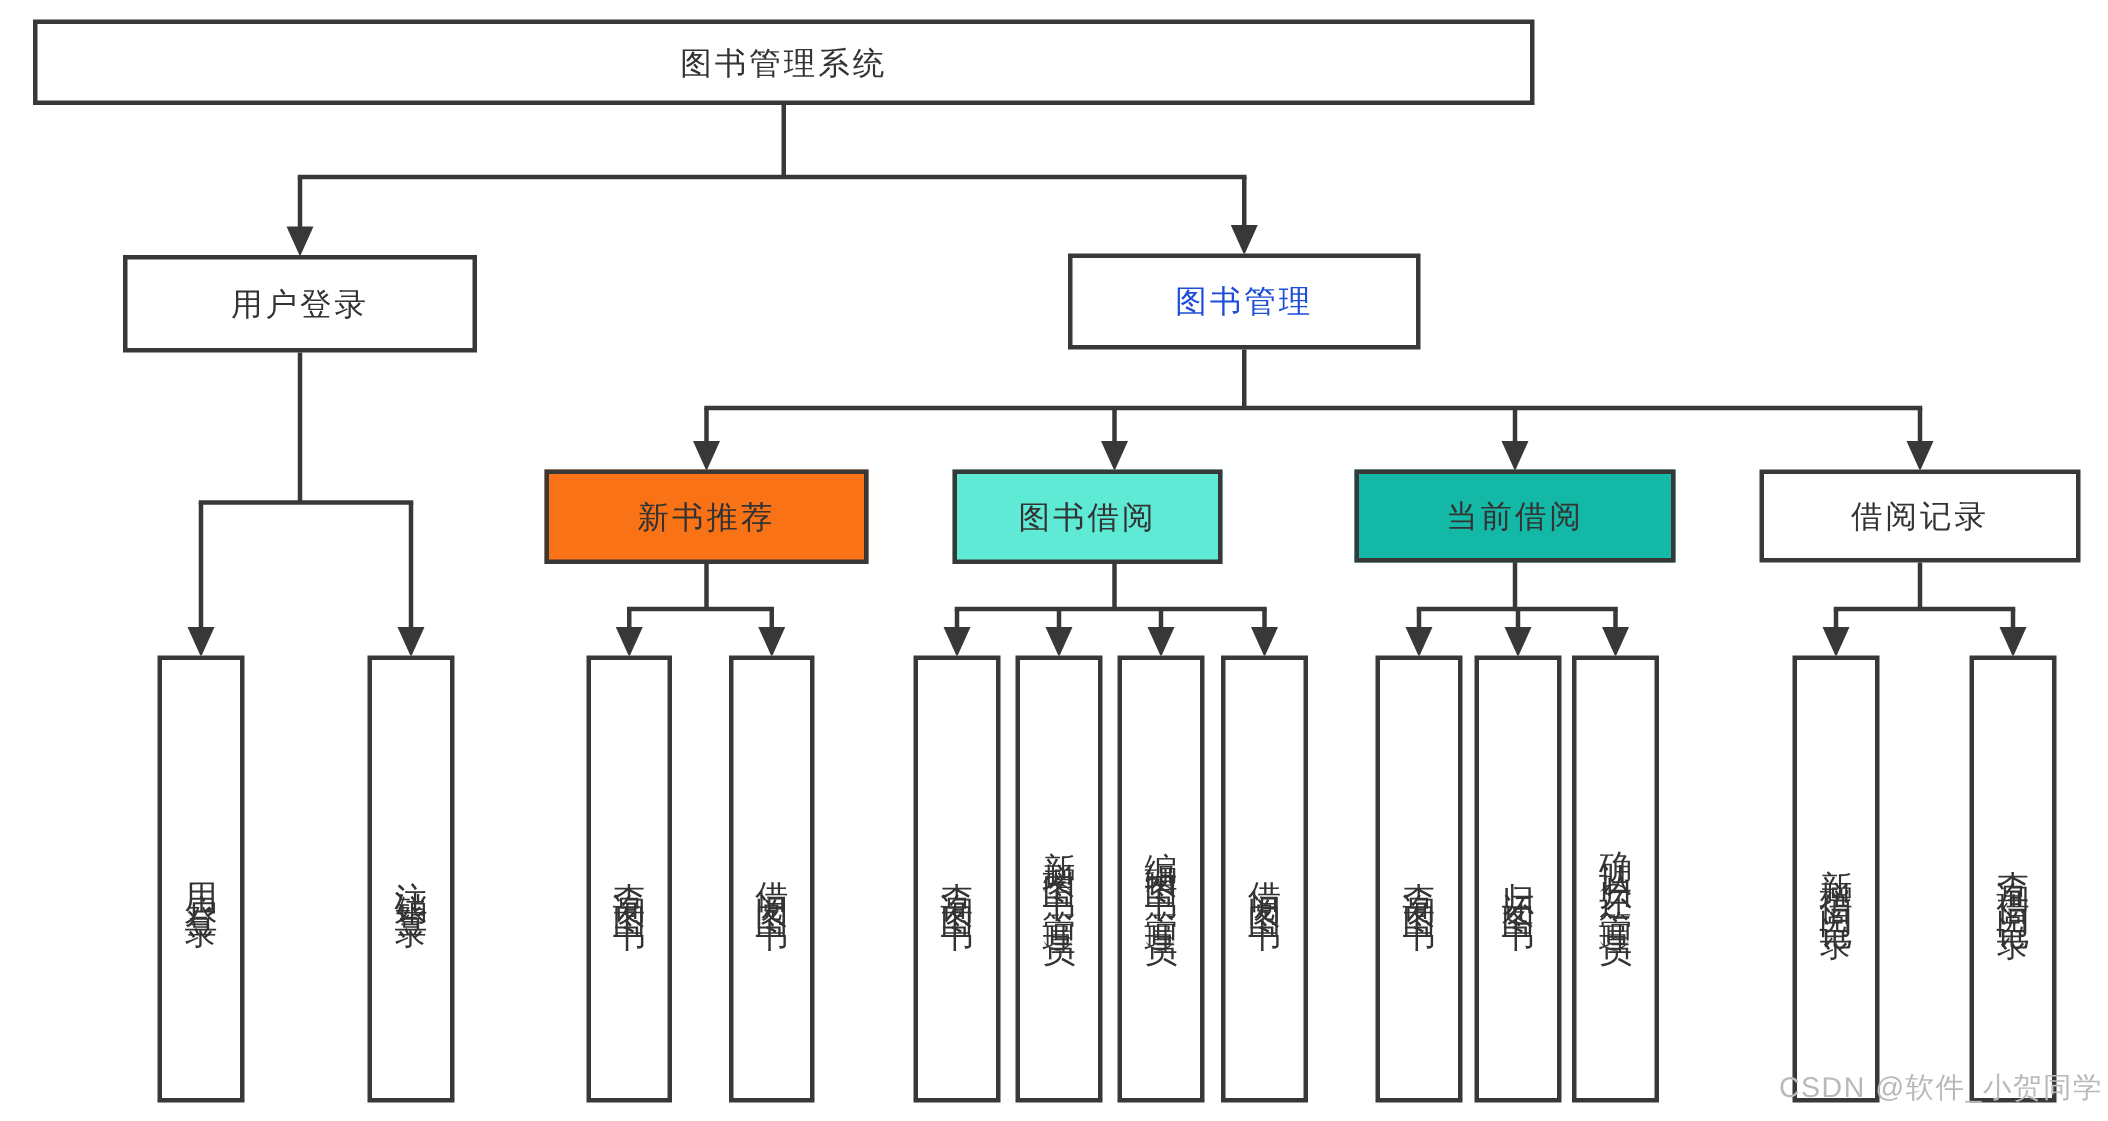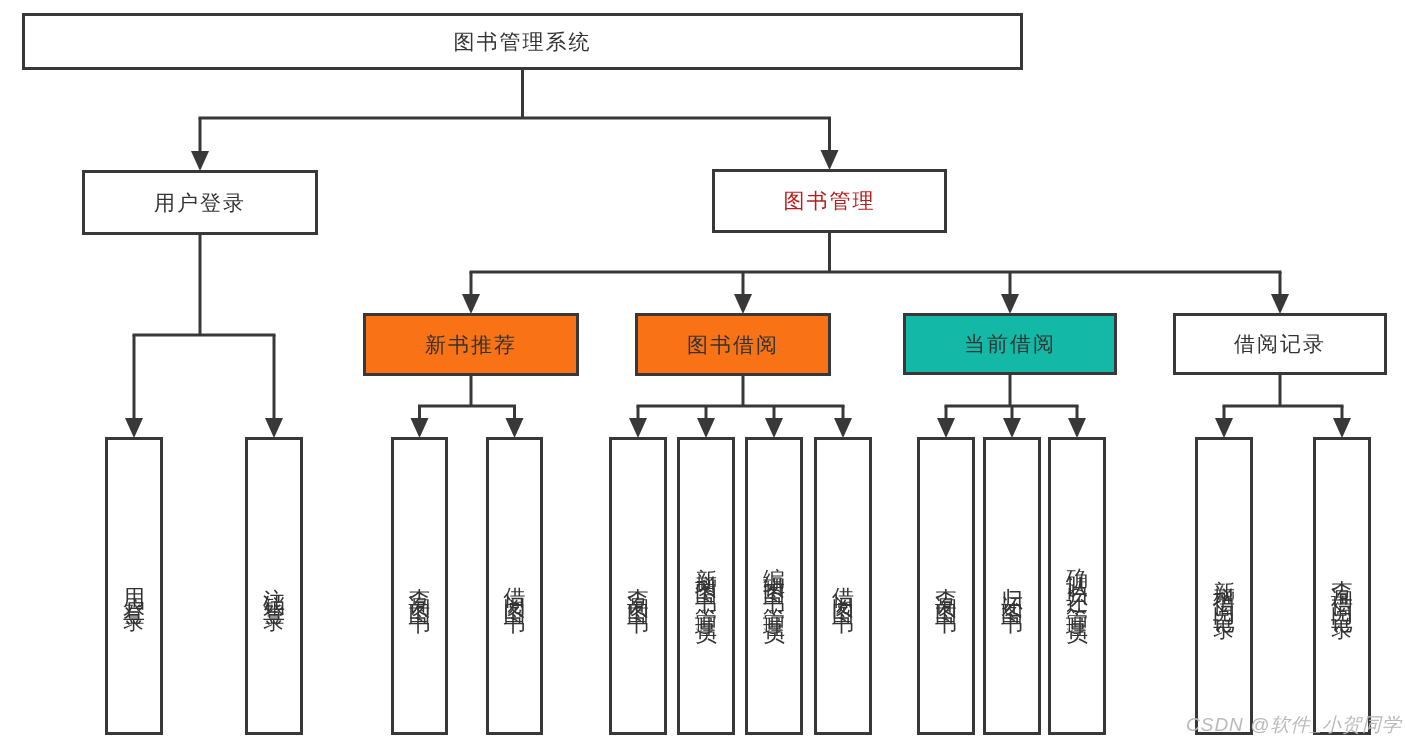--- a/index.html
+++ b/index.html
@@ -119,26 +119,26 @@
       <polygon points="1342,438 1333,418 1351,418" fill="#383838"></polygon>
     </svg>
   <div id="nodes">
       <div class="node h" style="left: 22px; top: 13px; width: 1001px; height: 57px; border-color: rgb(56, 56, 56); background: rgb(255, 255, 255);">
         <span class="label" style="color: rgb(51, 51, 51);">图书管理系统</span>
       </div>
       <div class="node h" style="left: 82px; top: 170px; width: 236px; height: 65px; border-color: rgb(56, 56, 56); background: rgb(255, 255, 255);">
         <span class="label" style="color: rgb(51, 51, 51);">用户登录</span>
       </div>
       <div class="node h" style="left: 712px; top: 169px; width: 235px; height: 64px; border-color: rgb(56, 56, 56); background: rgb(255, 255, 255);">
-        <span class="label" style="color: #b91c1c;">图书管理</span>
+        <span class="label" style="color: #1d4ed8;">图书管理</span>
       </div>
       <div class="node h" style="left: 363px; top: 313px; width: 216px; height: 63px; border-color: rgb(56, 56, 56); background: #f97316;">
         <span class="label" style="color: rgb(51, 51, 51);">新书推荐</span>
       </div>
-      <div class="node h" style="left: 635px; top: 313px; width: 196px; height: 63px; border-color: rgb(56, 56, 56); background: #f97316;">
+      <div class="node h" style="left: 635px; top: 313px; width: 180px; height: 63px; border-color: rgb(56, 56, 56); background: #5eead4;">
         <span class="label" style="color: rgb(51, 51, 51);">图书借阅</span>
       </div>
       <div class="node h" style="left: 903px; top: 313px; width: 214px; height: 62px; border-color: rgb(56, 56, 56); background: #14b8a6;">
         <span class="label" style="color: rgb(51, 51, 51);">当前借阅</span>
       </div>
       <div class="node h" style="left: 1173px; top: 313px; width: 214px; height: 62px; border-color: rgb(56, 56, 56); background: rgb(255, 255, 255);">
         <span class="label" style="color: rgb(51, 51, 51);">借阅记录</span>
       </div>
       <div class="node v" style="left: 105px; top: 437px; width: 58px; height: 298px; border-color: rgb(56, 56, 56); background: rgb(255, 255, 255);">
         <span class="label" style="color: rgb(51, 51, 51);">用户登录</span>
@@ -173,14 +173,14 @@
       <div class="node v" style="left: 1048px; top: 437px; width: 58px; height: 298px; border-color: rgb(56, 56, 56); background: rgb(255, 255, 255);">
         <span class="label" style="color: rgb(51, 51, 51);">确认归还（管理员）</span>
       </div>
       <div class="node v" style="left: 1195px; top: 437px; width: 58px; height: 298px; border-color: rgb(56, 56, 56); background: rgb(255, 255, 255);">
         <span class="label" style="color: rgb(51, 51, 51);">新增借阅记录</span>
       </div>
       <div class="node v" style="left: 1313px; top: 437px; width: 58px; height: 298px; border-color: rgb(56, 56, 56); background: rgb(255, 255, 255);">
         <span class="label" style="color: rgb(51, 51, 51);">查询借阅记录</span>
       </div>
     </div>
-  <div id="watermark" style="color: rgb(185, 185, 185); font-style: italic;">CSDN @软件_小贺同学</div>
+  <div id="watermark" style="color: rgb(185, 185, 185);">CSDN @软件_小贺同学</div>
 </div>
 
 </body></html>

